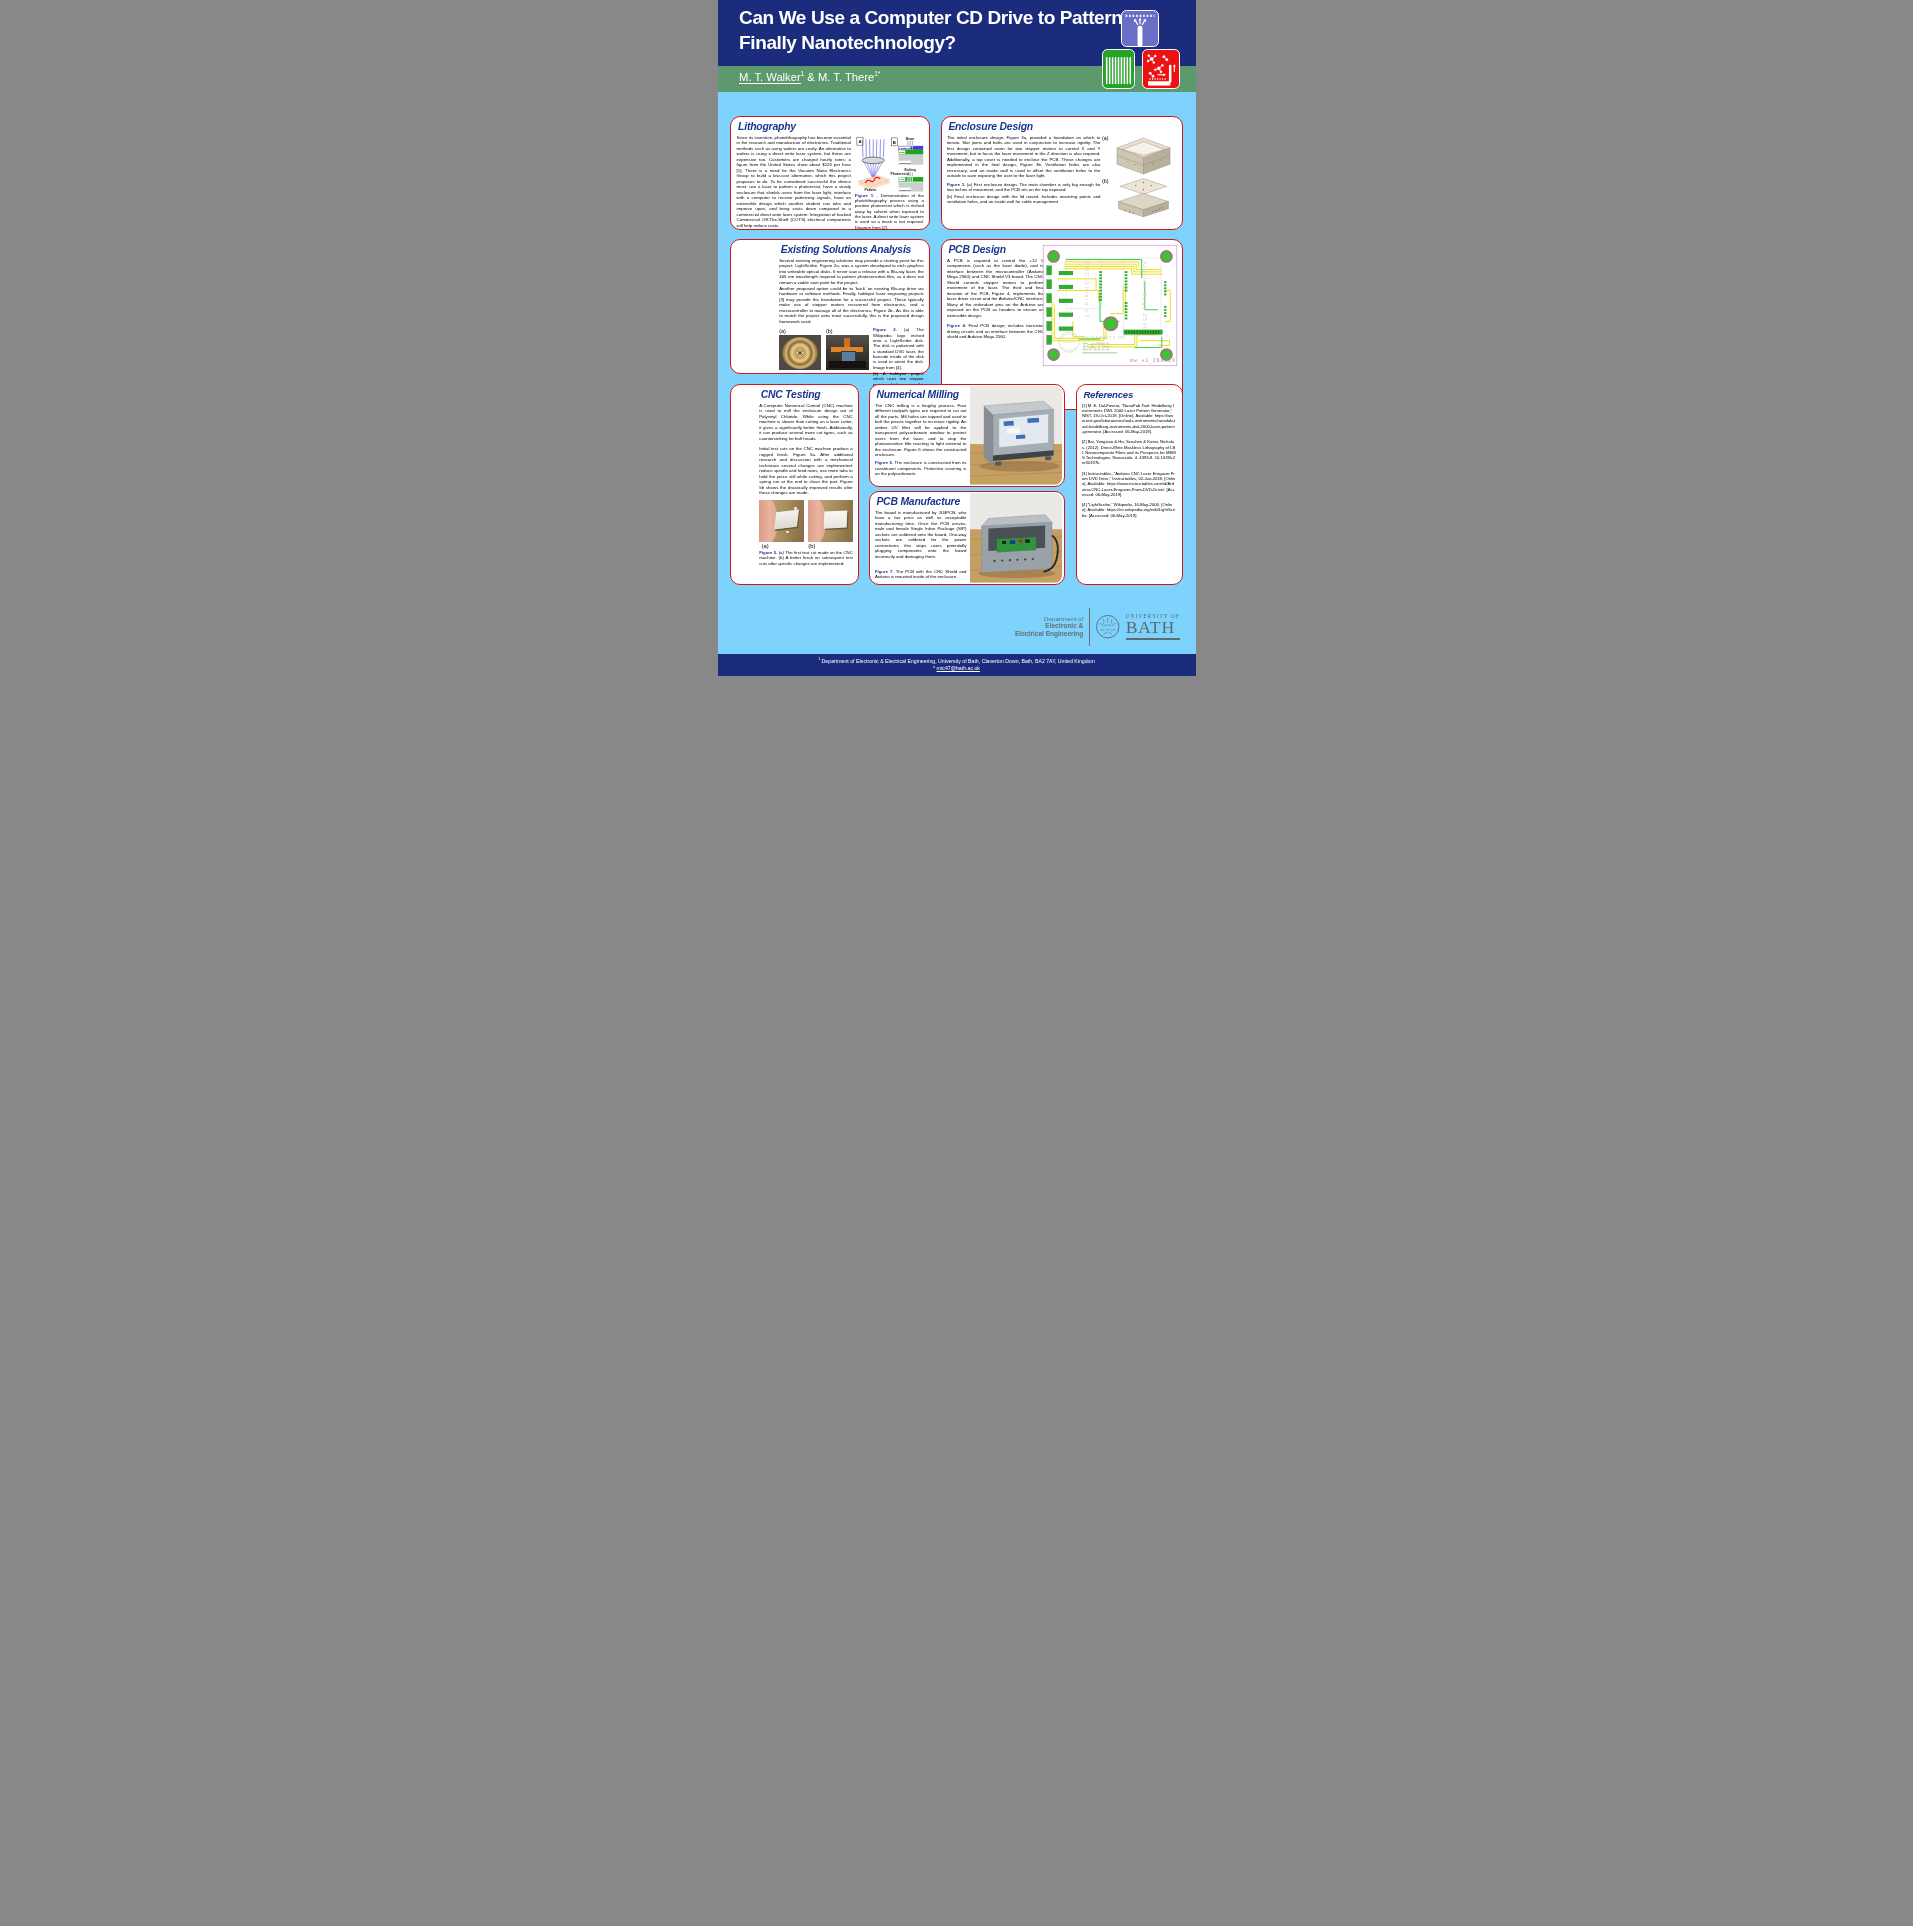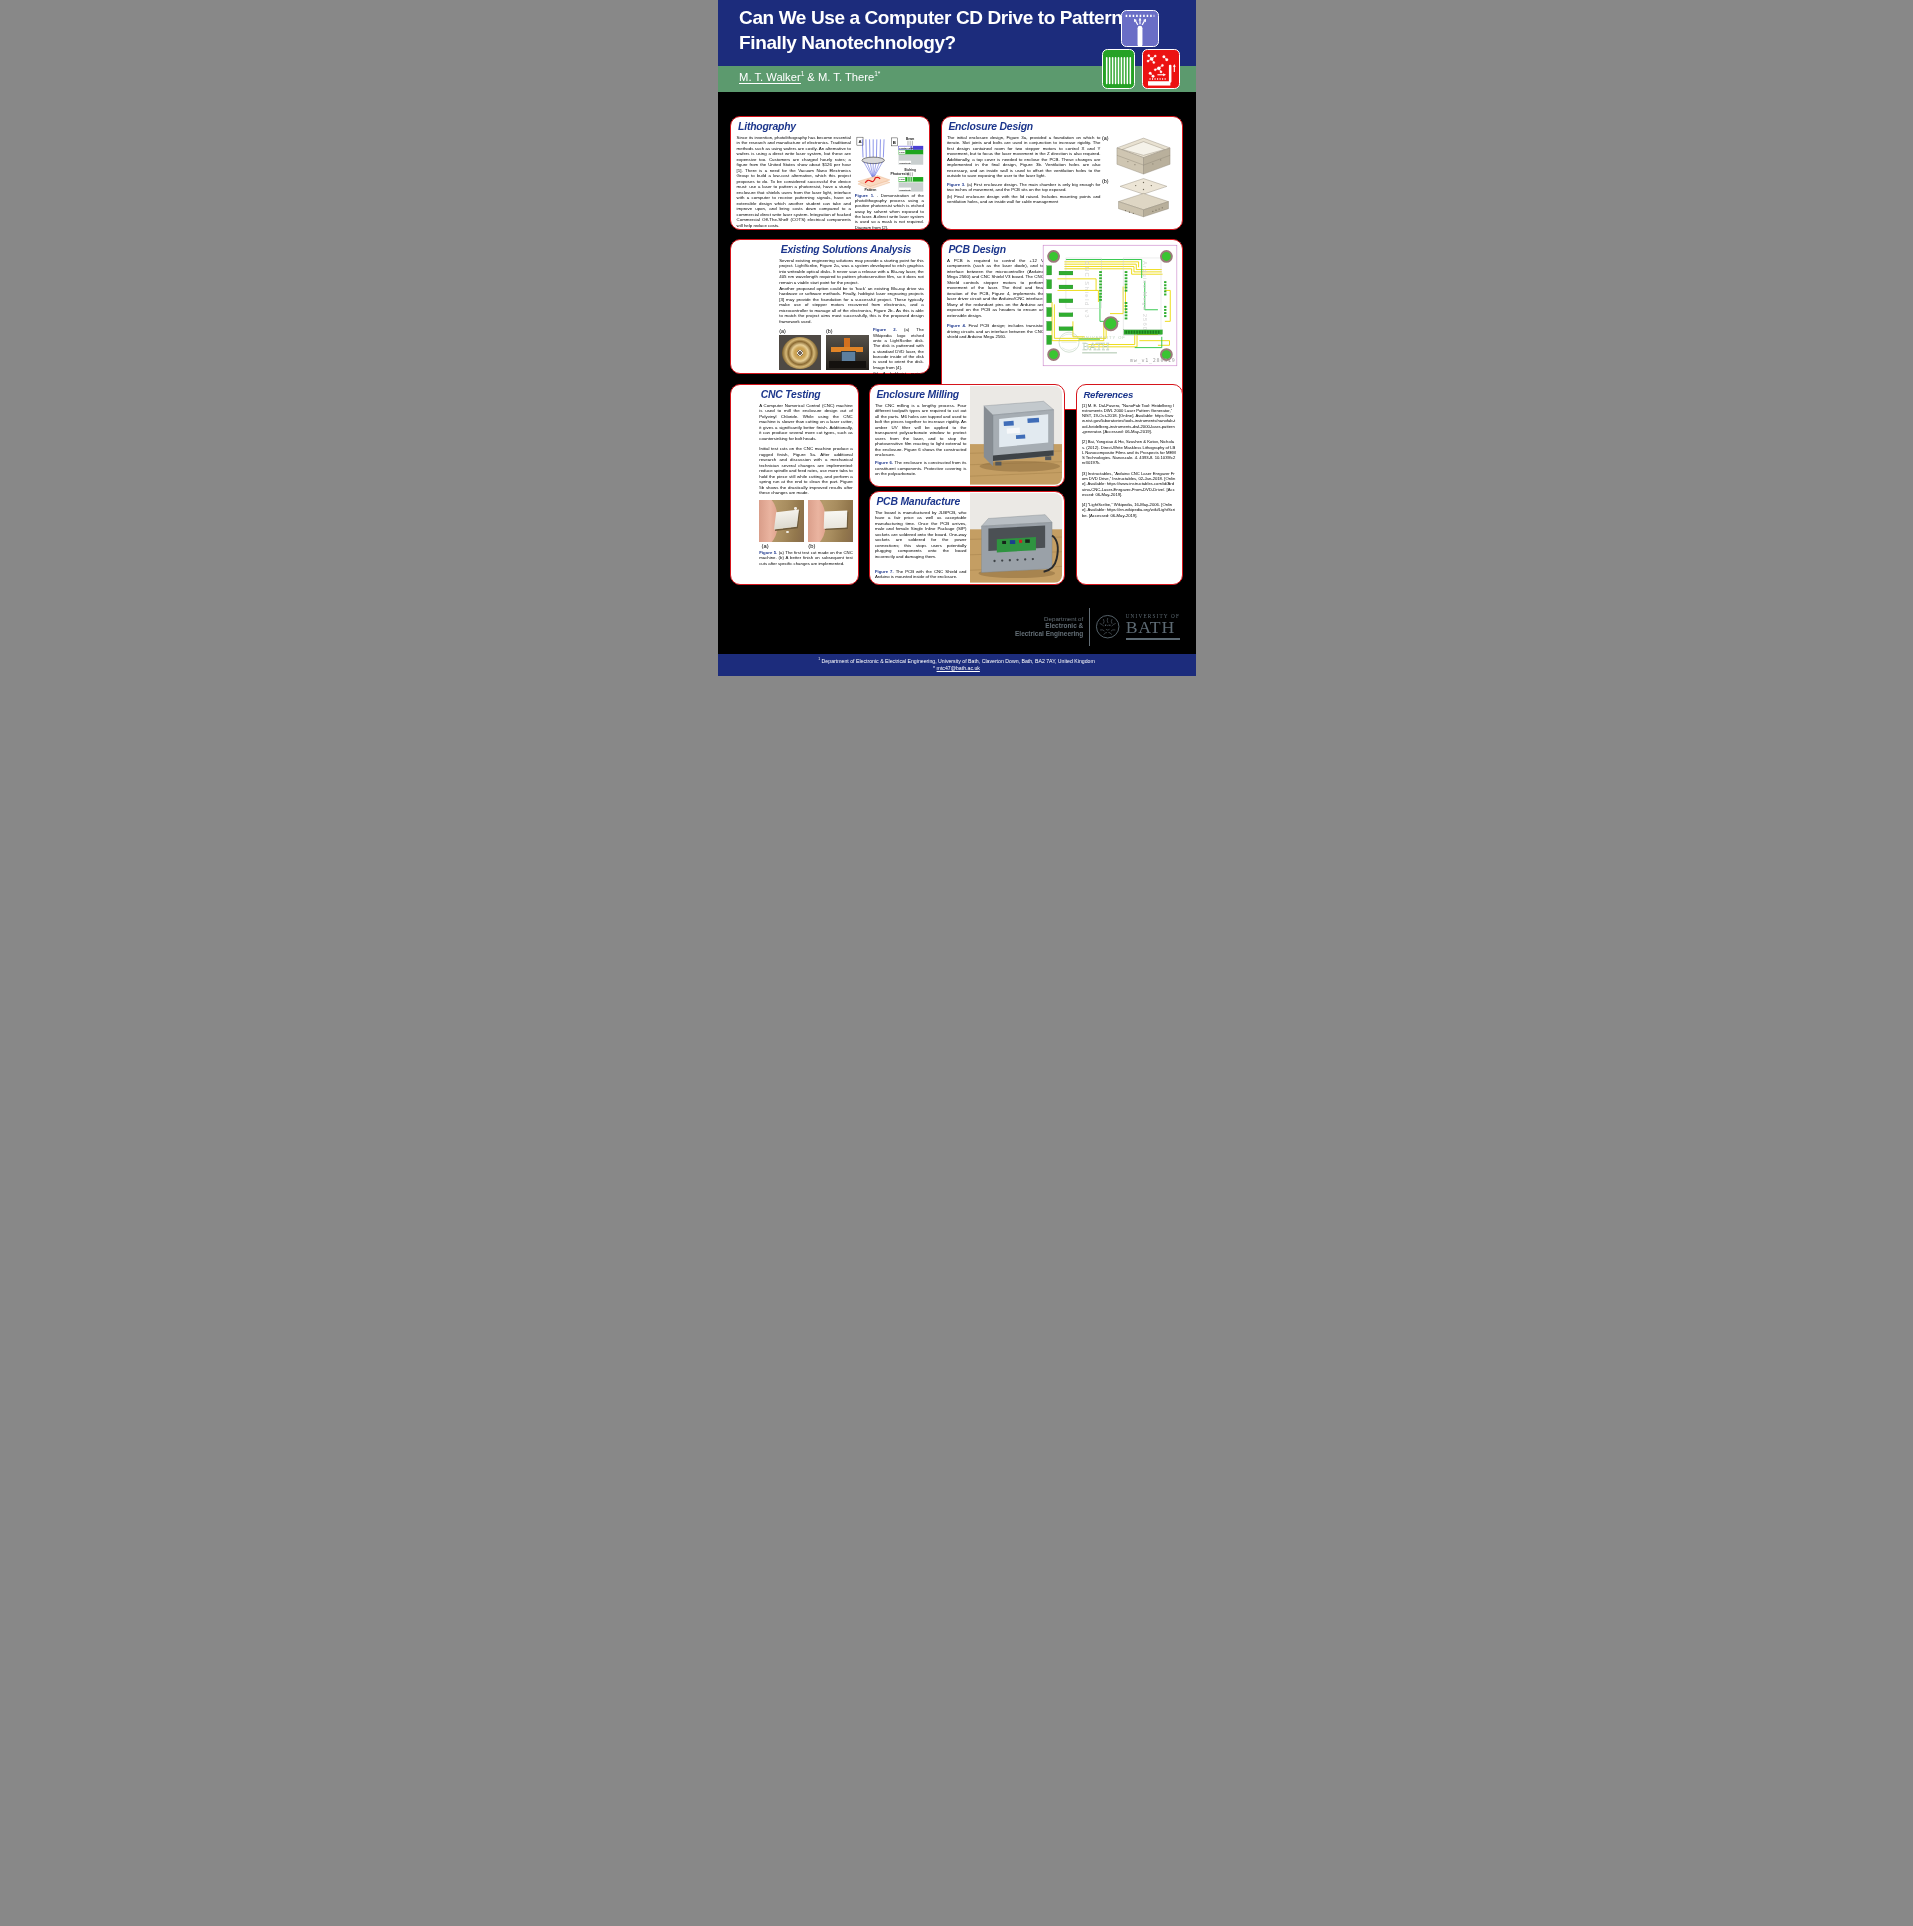--- a/index.html
+++ b/index.html
@@ -1,16 +1,16 @@
 <!DOCTYPE html>
 <html style="font-size:6.2px"><head>
 <meta charset="utf-8">
 <style>
   html,body{margin:0;padding:0;background:#888;}
-  .page{width:478px;height:676px;position:relative;background:#000000;
+  .page{width:478px;height:676px;position:relative;background:#7dd3fc;
         font-family:"Liberation Sans",sans-serif;overflow:hidden;margin:0 auto;}
 
   
   .masthead{position:absolute;left:0;top:0;width:100%;height:66px;background:#1c2c7c;}
   .title{position:absolute;left:21.6px;top:4.6px;color:#fff;font-weight:bold;
          font-size:19px;line-height:25.4px;letter-spacing:-0.4px;}
   .author-band{position:absolute;left:0;top:66px;width:100%;height:26px;background:#5c9a6e;}
   .authors{position:absolute;left:21.6px;top:4.2px;color:#fff;font-size:11.2px;}
   .authors .uname{border-bottom:1.2px solid #fff;padding-bottom:0.4px;}
   .authors sup{font-size:6.5px;}
@@ -499,21 +499,21 @@
       </div>
     </div>
     <div class="cnc-labels">
       <span class="sublabel">(a)</span>
       <span class="sublabel">(b)</span>
     </div>
     <p class="cap cnc-cap"><span class="lbl">Figure 5.</span><span> (a) The first test cut made on the CNC machine. (b) A better finish on subsequent test cuts after specific changes are implemented.</span></p>
   </section>
 
   <section class="box box-mill">
-    <h2>Enclosure Milling</h2>
+    <h2>Numerical Milling</h2>
     <p class="bt">The CNC milling is a lengthy process. Four different toolpath types are required to cut out all the parts. M6 holes are tapped and used to bolt the pieces together to increase rigidity. An amber UV filter will be applied to the transparent polycarbonate window to protect users from the laser, and to stop the photosensitive film reacting to light external to the enclosure. Figure 6 shows the constructed enclosure.</p>
     <p class="cap mill-cap"><span class="lbl">Figure 6.</span><span> The enclosure is constructed from its constituent components. Protective covering is on the polycarbonate.</span></p>
     <div class="sidephoto">
       <svg viewBox="0 0 240 258" preserveAspectRatio="none">
         <rect width="240" height="160" fill="#ebe9e5"></rect>
         <rect y="152" width="240" height="106" fill="#c49e63"></rect>
         <g stroke="#a9854e" stroke-width="1.5">
             <line x1="0" y1="176" x2="240" y2="170"></line>
             <line x1="0" y1="206" x2="240" y2="198"></line>
             <line x1="0" y1="236" x2="240" y2="226"></line>

